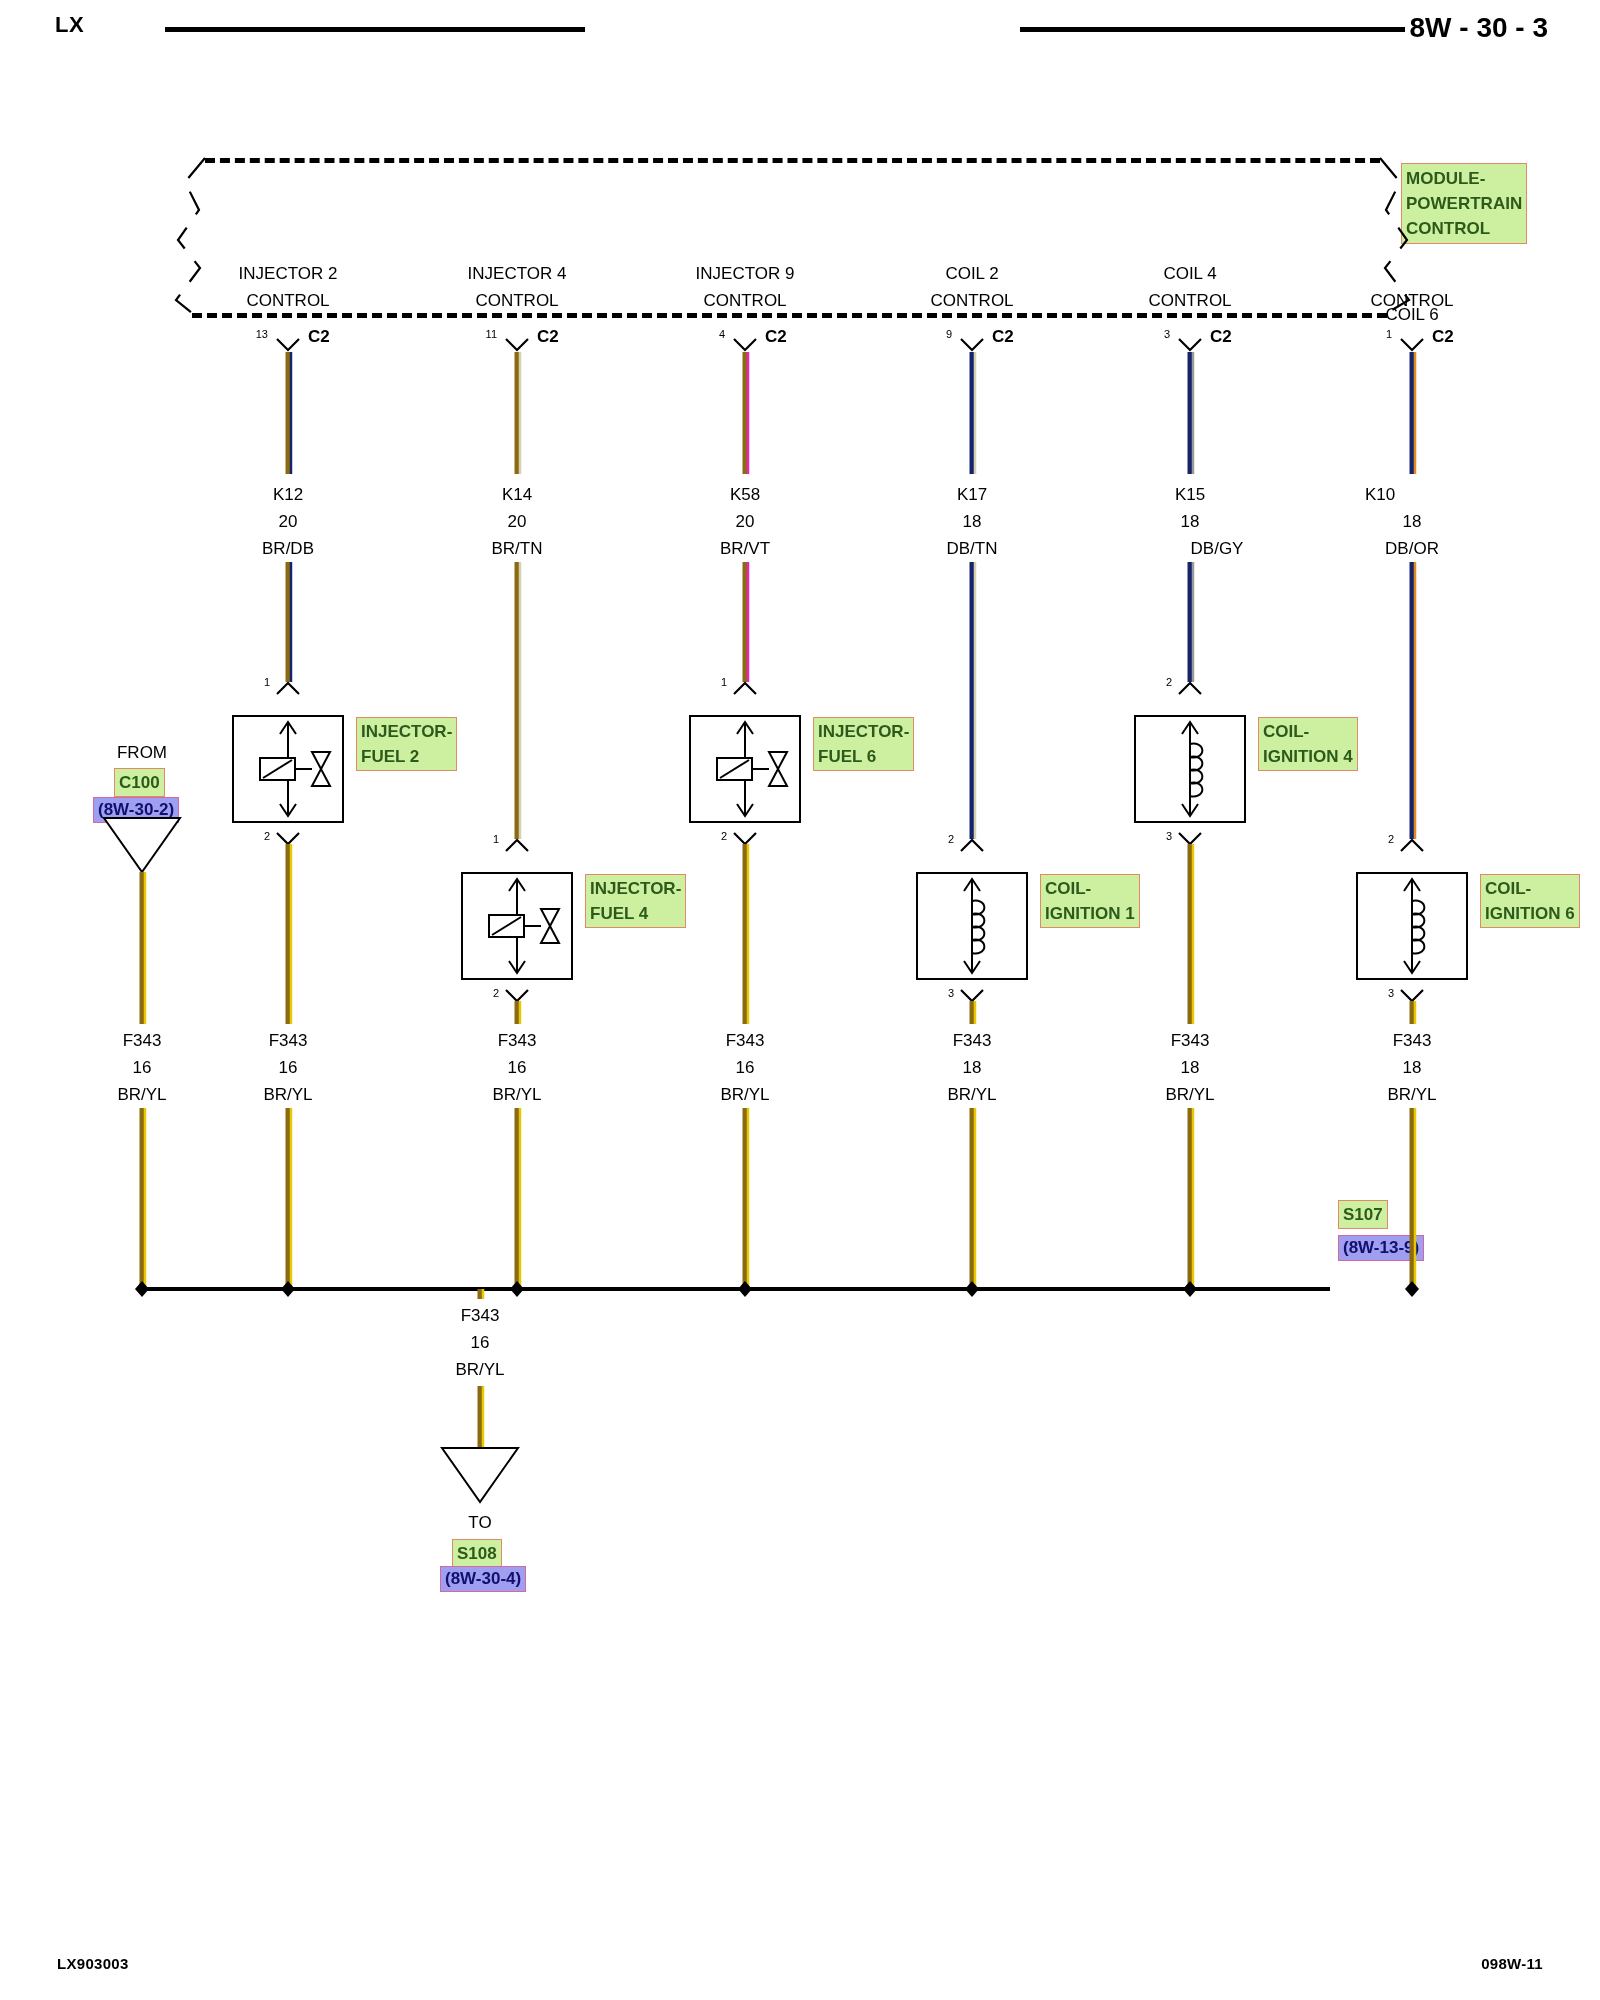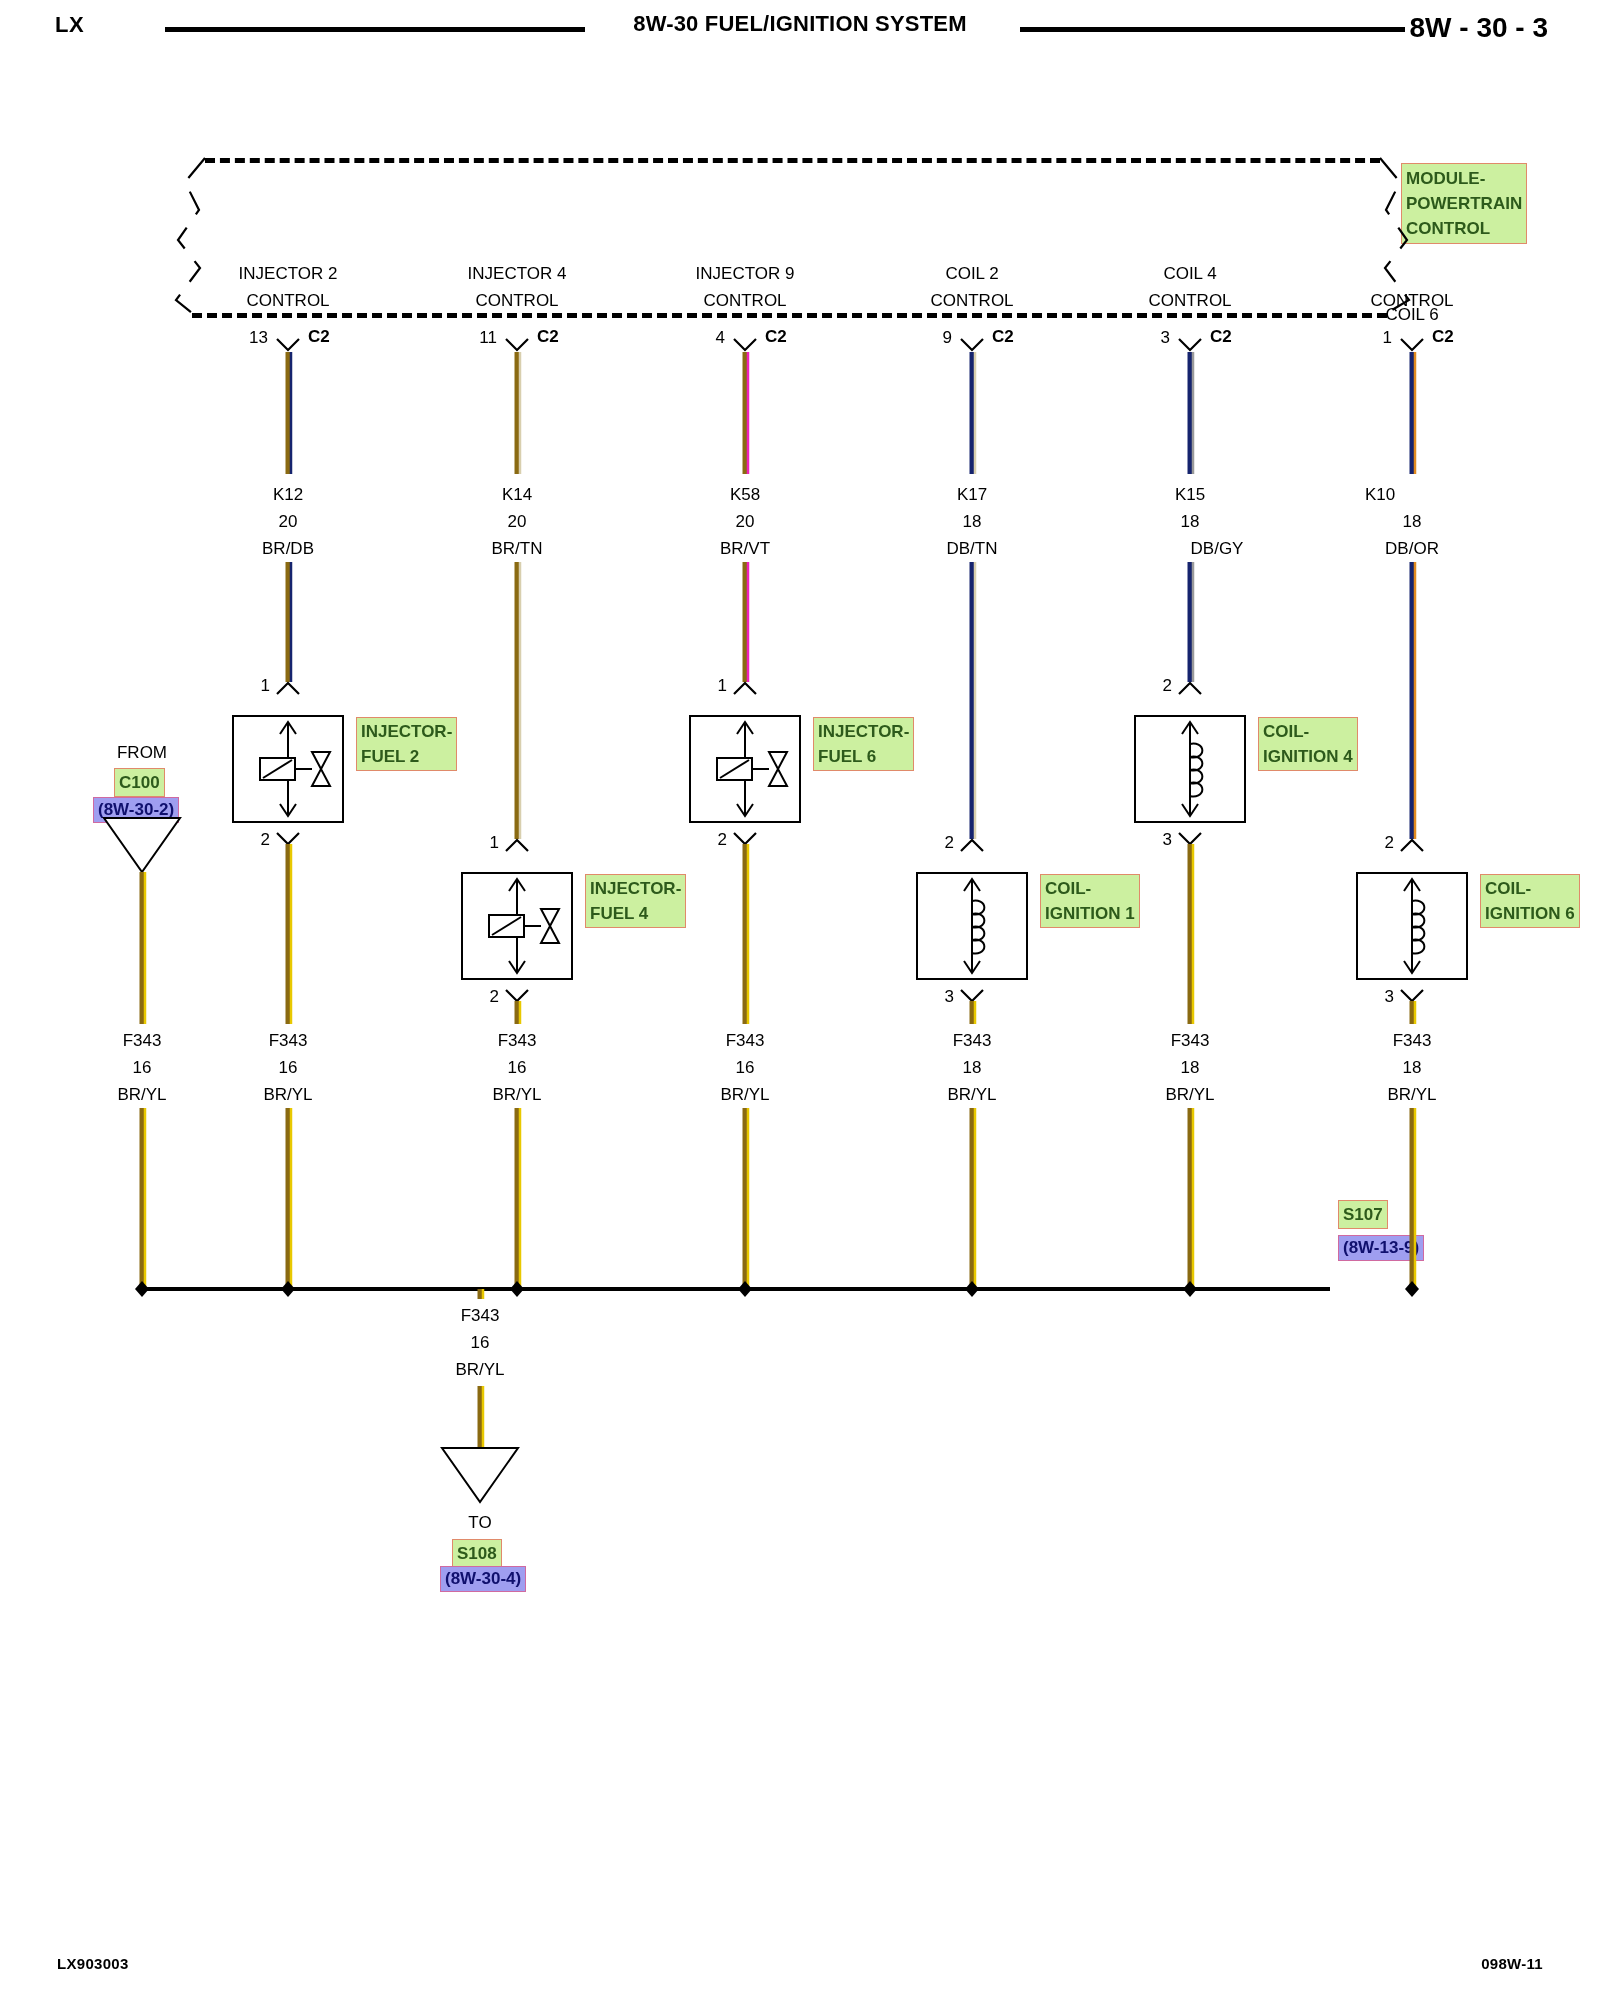--- a/index.html
+++ b/index.html
@@ -30,21 +30,21 @@
   .mod-label{position:absolute;left:1401px;top:163px;
              background:#ccf0a0;border:1px solid #e08a6a;color:#2d5a1b;
              font-size:17px;font-weight:bold;line-height:25px;padding:2px 4px;}
 
   
   .t{position:absolute;font-size:17px;line-height:22px;white-space:nowrap;}
   .t.c{transform:translateX(-50%);}
   .bold{font-weight:bold;}
 
   
-  .pinnum{position:absolute;font-size:17px;transform:translateX(-100%);white-space:nowrap;}
+  .pinnum{position:absolute;font-size:11px;transform:translateX(-100%);white-space:nowrap;}
   .c2{position:absolute;font-size:17px;font-weight:bold;white-space:nowrap;}
 
   
   svg.ov{position:absolute;left:0;top:0;width:1600px;height:2000px;overflow:visible;
          pointer-events:none;}
 
   
   .chip-green{position:absolute;background:#ccf0a0;border:1px solid #e08a6a;
               color:#2d5a1b;font-weight:bold;font-size:17px;line-height:25px;
               padding:1px 4px;white-space:nowrap;}
@@ -52,21 +52,20 @@
              color:#10106e;font-weight:bold;font-size:17px;line-height:22px;
              padding:1px 4px;white-space:nowrap;}
 </style>
 </head>
 <body>
 
 <div class="page">
 
   <div class="hdr-lx">LX</div>
   <div class="hdr-rule l"></div>
-  <div class="hdr-title">8W-30 FUEL/IGNITION SYSTEM</div>
   <div class="hdr-rule r"></div>
   <div class="hdr-page">8W - 30 - 3</div>
 
   <div class="mod-top"></div>
   <div class="mod-bot"></div>
 
   <div class="mod-label">
     <div>MODULE-</div>
     <div>POWERTRAIN</div>
     <div>CONTROL</div>

